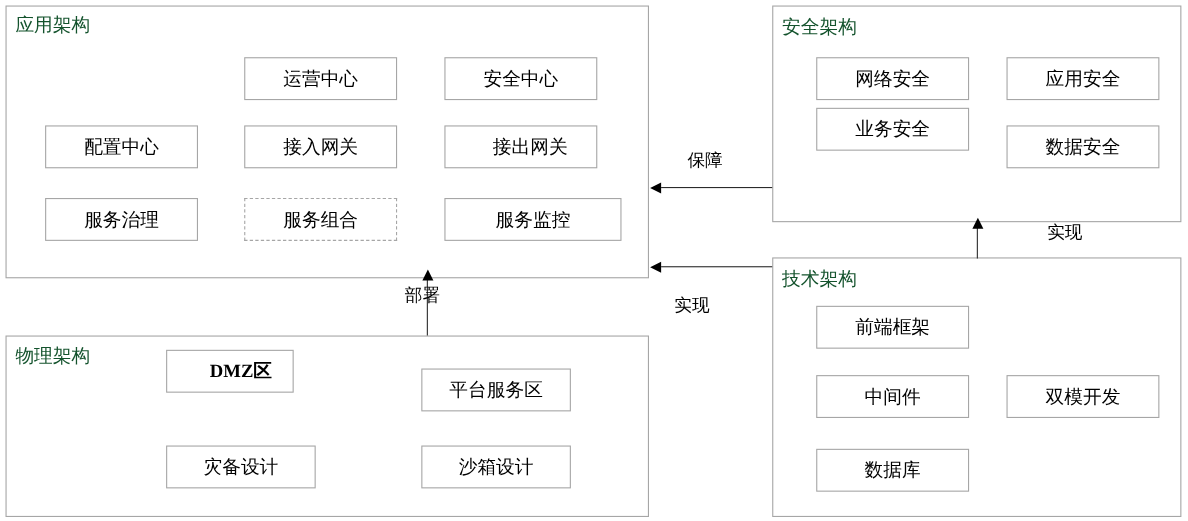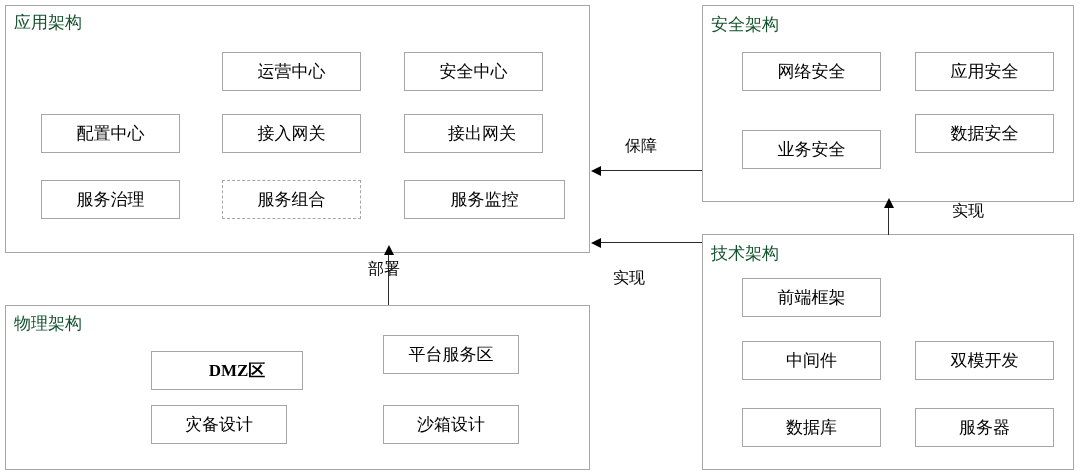--- a/index.html
+++ b/index.html
@@ -96,41 +96,40 @@
   <div class="node" style="left:222px; top:114px; width:139px; height:39px;">接入网关</div>
   <div class="node" style="left:404px; top:114px; width:139px; height:39px;padding-left:17px;">接出网关</div>
 
   <div class="node" style="left:41px; top:180px; width:139px; height:39px;">服务治理</div>
   <div class="node dashed" style="left:222px; top:180px; width:139px; height:39px;">服务组合</div>
   <div class="node" style="left:404px; top:180px; width:161px; height:39px;">服务监控</div>
 
   <div class="container-box" style="left:5px; top:305px; width:585px; height:165px;"></div>
   <div class="container-title" style="left:14px; top:315px;">物理架构</div>
 
-  <div class="node bold" style="left:151px; top:351px; width:152px; height:39px;padding-left:20px;">DMZ区</div>
+  <div class="node bold" style="left:151px; top:318px; width:116px; height:39px;padding-left:20px;">DMZ区</div>
   <div class="node" style="left:383px; top:335px; width:136px; height:39px;">平台服务区</div>
   <div class="node" style="left:151px; top:405px; width:136px; height:39px;">灾备设计</div>
   <div class="node" style="left:383px; top:405px; width:136px; height:39px;">沙箱设计</div>
 
   <div class="container-box" style="left:702px; top:5px; width:372px; height:197px;"></div>
   <div class="container-title" style="left:711px; top:16px;">安全架构</div>
 
   <div class="node" style="left:742px; top:52px; width:139px; height:39px;">网络安全</div>
   <div class="node" style="left:915px; top:52px; width:139px; height:39px;">应用安全</div>
-  <div class="node" style="left:742px; top:130px; width:139px; height:39px;">业务安全</div>
+  <div class="node" style="left:742px; top:98px; width:139px; height:39px;">业务安全</div>
   <div class="node" style="left:915px; top:114px; width:139px; height:39px;text-align:center;">数据安全</div>
 
   <div class="container-box" style="left:702px; top:234px; width:372px; height:236px;"></div>
   <div class="container-title" style="left:711px; top:245px;">技术架构</div>
 
   <div class="node" style="left:742px; top:278px; width:139px; height:39px;">前端框架</div>
   <div class="node" style="left:742px; top:341px; width:139px; height:39px;">中间件</div>
   <div class="node" style="left:915px; top:341px; width:139px; height:39px;">双模开发</div>
   <div class="node" style="left:742px; top:408px; width:139px; height:39px;">数据库</div>
-  <div class="node" style="left:915px; top:408px; width:139px; height:39px;">服务器</div>
 
   <div class="edge-line h" style="left:601px; top:170px; width:101px;"></div>
   <div class="arrow left" style="left:591px; top:166px;"></div>
   <div class="edge-label" style="left:625px; top:139px;">保障</div>
 
   <div class="edge-line h" style="left:601px; top:242px; width:101px;"></div>
   <div class="arrow left" style="left:591px; top:238px;"></div>
   <div class="edge-label" style="left:613px; top:271px;">实现</div>
 
   <div class="edge-line v" style="left:888px; top:205px; width:1px; height:30px;"></div>

